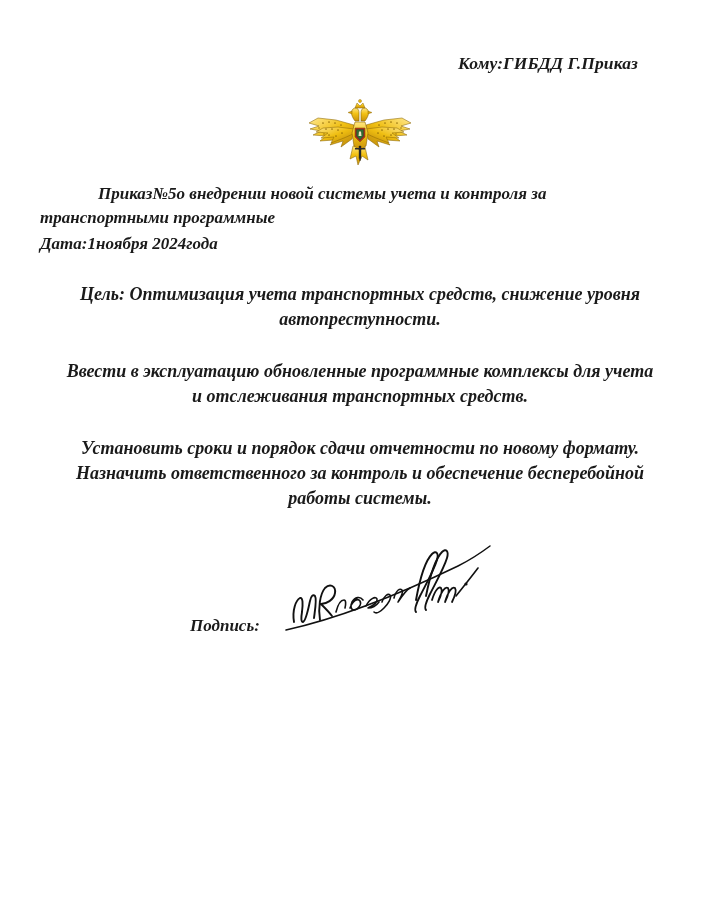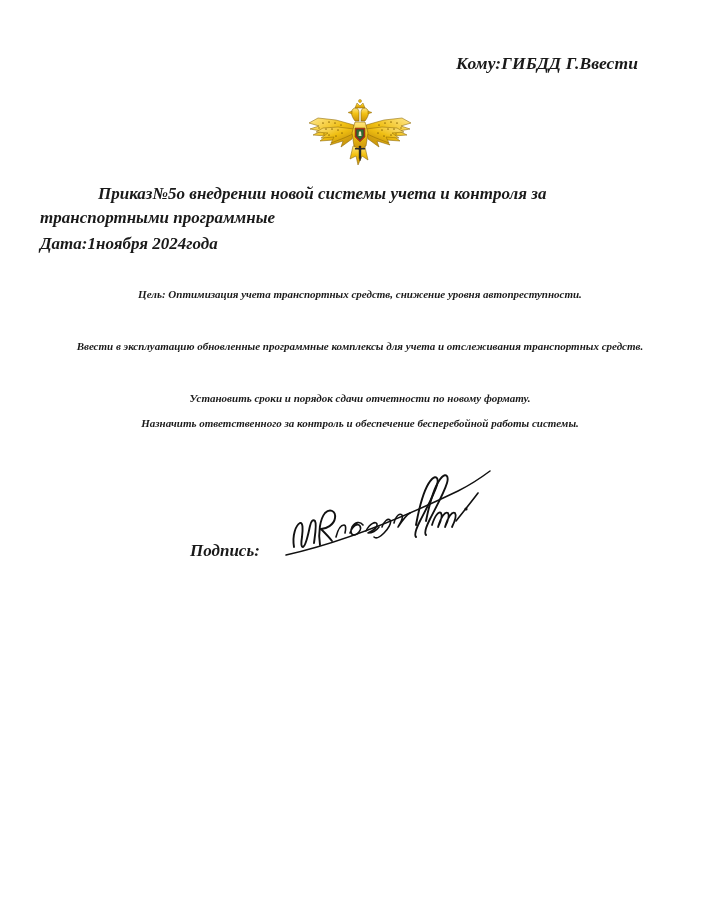--- a/index.html
+++ b/index.html
@@ -80,21 +80,21 @@
     margin-top: 2px;
   }
 
   
   .body-block {
     margin-top: 26px;
   }
   .para {
     font-style: italic;
     font-weight: bold;
-    font-size: 11px;
+    font-size: 18px;
     line-height: 25px;
     text-align: center;
     margin: 0 0 27px 0;
     padding: 0 24px;
   }
   .para.p-goal   { padding: 0 22px; }
   .para.p-last   { margin-bottom: 0; padding: 0 18px; }
 
   
   .signature-block {
@@ -118,21 +118,21 @@
 </style>
 </head>
 <body>
 
 <div class="page-edge left"></div>
 <div class="page-edge right"></div>
 
 <div class="sheet">
 
   <div class="doc-header">
-    <div class="line">Кому:ГИБДД Г.Ввести</div>
+    <div class="line">Кому:ГИБДД Г.Приказ</div>
   </div>
 
   <div class="emblem-wrap">
     <span class="emblem">
       <svg width="108" height="72" viewBox="0 0 216 144" xmlns="http://www.w3.org/2000/svg">
         <defs>
           <linearGradient id="gold" x1="0" y1="0" x2="0" y2="1">
             <stop offset="0%" stop-color="#ffe680"></stop>
             <stop offset="45%" stop-color="#f3c113"></stop>
             <stop offset="100%" stop-color="#c9920b"></stop>

